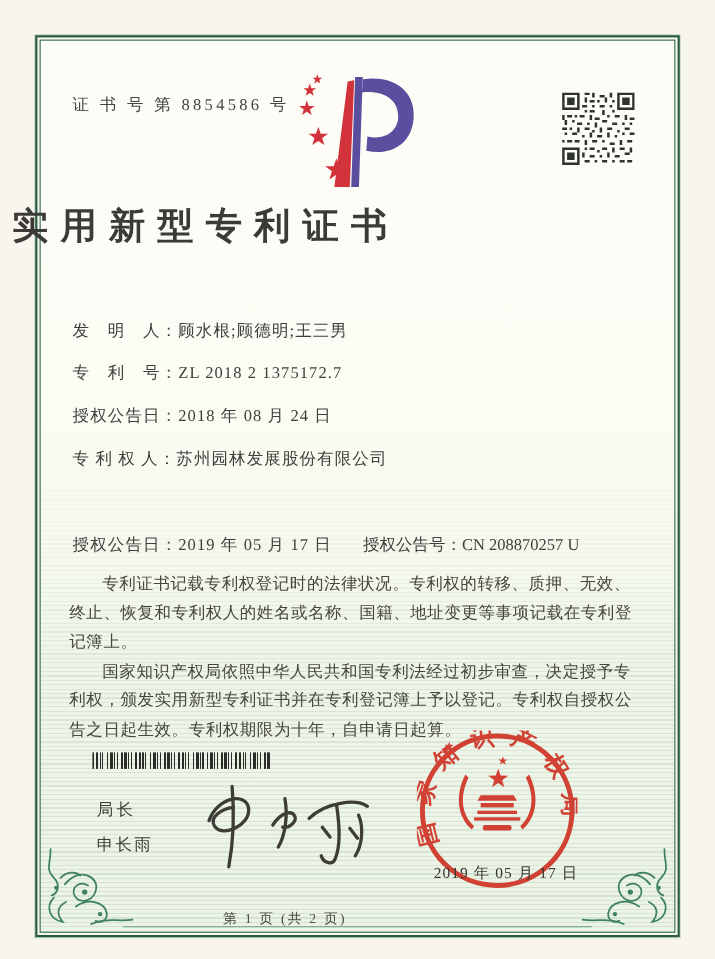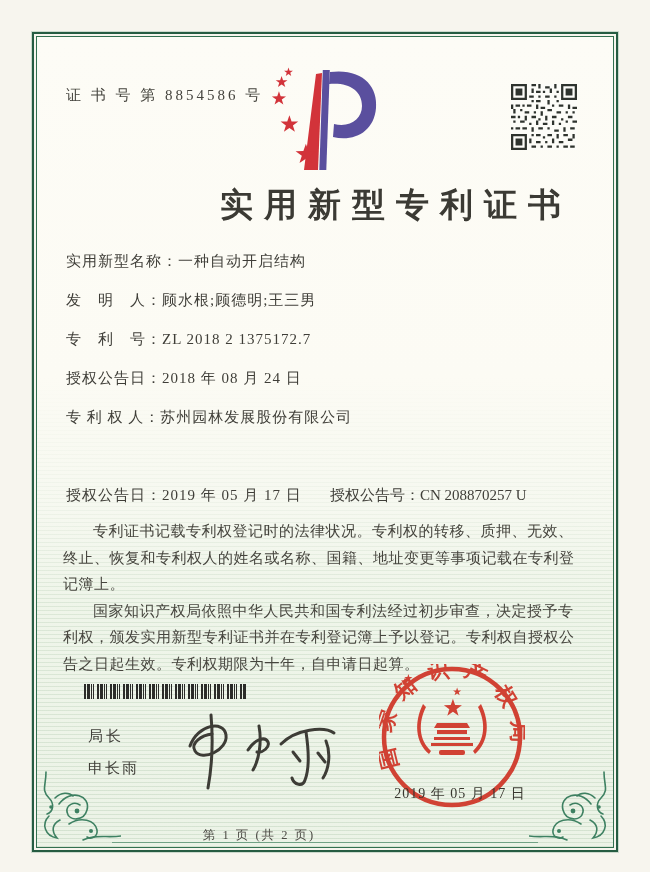--- a/index.html
+++ b/index.html
@@ -25,21 +25,21 @@
     background:
       linear-gradient(180deg,#fdfcf6 0%,#fcfbf4 42%,rgba(247,249,241,.8) 58%,rgba(236,244,231,.55) 70%,rgba(228,239,224,.45) 100%),
       repeating-linear-gradient(0deg, rgba(110,162,116,.35) 0 1px, #f2f6ec 1px 4px);
   }
 
   
   .cert-no { position:absolute; left:66px; top:86px; font-size:15px; letter-spacing:3px; color:#45443e; }
   .logo { position:absolute; left:266px; top:64px; width:118px; height:114px; }
   .qr   { position:absolute; left:511px; top:84px; width:66px; height:66px; }
   .title {
-    position:absolute; left:12px; top:183px; width:560px; text-align:right;
+    position:absolute; left:0; top:183px; width:560px; text-align:left;
     font-size:33px; font-weight:700; letter-spacing:11px; color:#3b3a34; text-indent:11px;
   }
 
   
   .field { position:absolute; left:66px; font-size:15px; color:#3f3e38; white-space:nowrap; }
   .field .lab { display:inline-block; letter-spacing:1px; }
   .field .val { letter-spacing:1px; }
   .f0 { top:252px; } .f1 { top:291px; } .f2 { top:330px; } .f3 { top:369px; }
   .f4 { top:408px; } .f5 { top:447px; } .f6 { top:486px; }
   .grant-no { position:absolute; left:330px; top:486px; font-size:15px; color:#3f3e38; white-space:nowrap; }
@@ -118,23 +118,20 @@
                M1 16h1v1h-1z M4 16h2v1h-2z M8 17h1v1h-1z M11 16h1v2h-1z M14 17h2v1h-2z M18 16h1v2h-1z M21 17h1v1h-1z M24 16h1v1h-1z M27 16h2v1h-2z
                M0 19h1v1h-1z M2 19h2v1h-2z M5 19h2v1h-2z M9 19h1v2h-1z M12 19h2v1h-2z M16 19h1v1h-1z M19 20h2v1h-2z M23 19h1v2h-1z M26 19h2v1h-2z
                M9 22h1v1h-1z M11 22h2v1h-2z M14 23h1v1h-1z M16 22h2v1h-2z M20 22h1v2h-1z M23 22h2v1h-2z M27 22h1v2h-1z
                M8 24h1v2h-1z M11 25h2v1h-2z M15 25h1v1h-1z M18 24h1v2h-1z M21 25h2v1h-2z M25 24h2v1h-2z
                M9 27h2v1h-2z M13 27h1v1h-1z M16 27h2v1h-2z M20 27h1v1h-1z M23 27h2v1h-2z M26 27h2v1h-2z"></path>
     </g>
   </svg>
 
   <div class="title">实用新型专利证书</div>
 
-  <div class="field f0">
-    <span class="lab">实用新型名称：</span><span class="val">一种自动开启结构</span>
-  </div>
   <div class="field f1">
     <span class="lab">发　明　人：</span><span class="val">顾水根;顾德明;王三男</span>
   </div>
   <div class="field f2">
     <span class="lab">专　利　号：</span><span class="val">ZL 2018 2 1375172.7</span>
   </div>
   <div class="field f3">
     <span class="lab">授权公告日：</span><span class="val">2018 年 08 月 24 日</span>
   </div>
   <div class="field f4">

